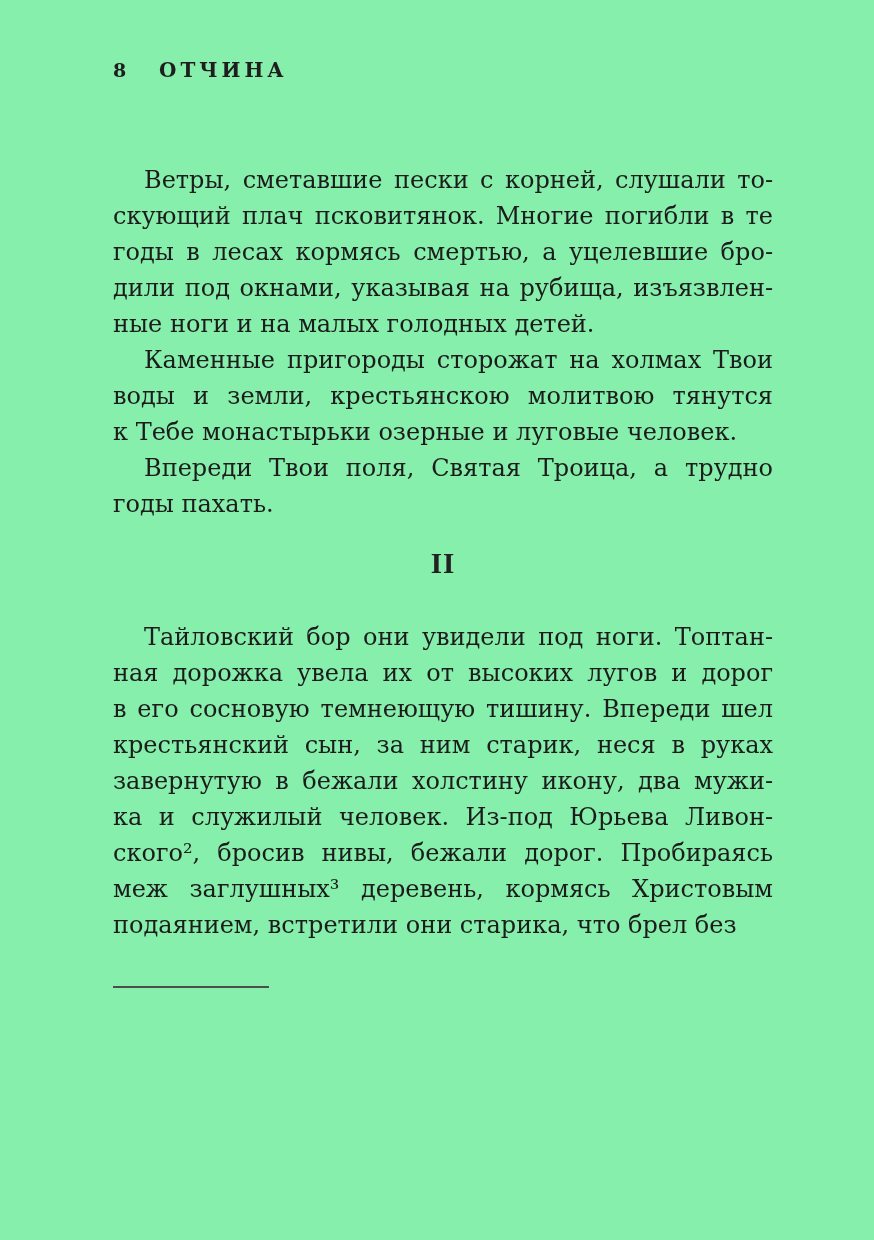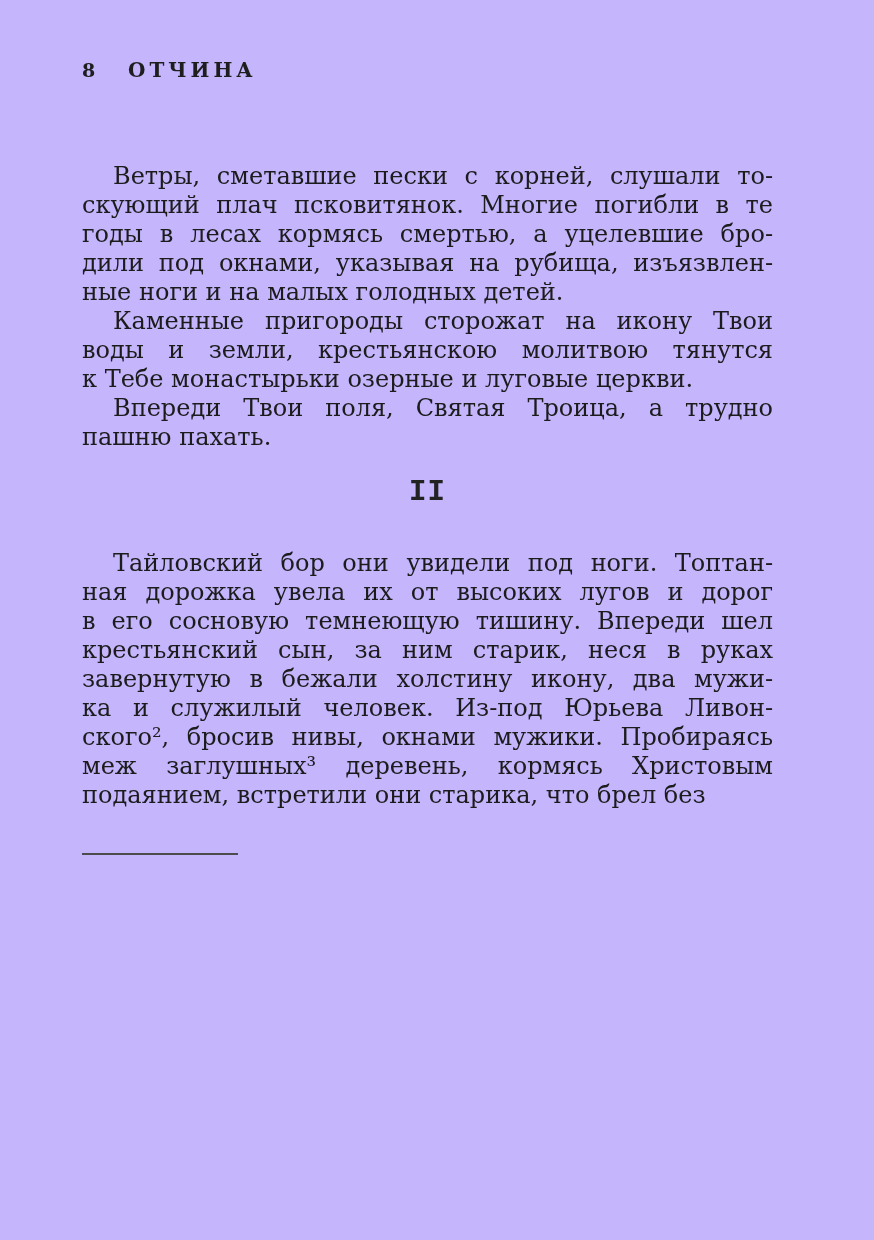--- a/index.html
+++ b/index.html
@@ -1,22 +1,22 @@
 <!DOCTYPE html>
 <html><head>
 <meta charset="utf-8">
 <style>
   html, body { margin: 0; padding: 0; background: #ffffff; }
   .page {
     position: relative;
     width: 874px;
     height: 1240px;
     box-sizing: border-box;
-    background: #c4b5fd;
-    padding: 58px 101px 0 82px;
+    background: #86efac;
+    padding: 58px 101px 0 113px;
     overflow: hidden;
   }
   
   .page-header {
     font-family: "DejaVu Serif", serif;
     font-weight: bold;
     color: #1e1e1e;
     height: 24px;
     white-space: nowrap;
   }
@@ -33,31 +33,31 @@
   
   .page-body {
     margin-top: 80px;
     font-family: "DejaVu Serif", serif;
     font-size: 24px;
     color: #1c1c1c;
   }
   .para { margin: 0; }
   .line {
     display: block;
-    line-height: 29px;
+    line-height: 36px;
     text-align: justify;
     text-align-last: justify;
     white-space: normal;
   }
   .line.first { text-indent: 31px; }
   .line.last { text-align-last: left; }
   .section-heading {
     margin: 26px 0 41px 0;
     text-align: center;
-    font-family: Liberation Mono, monospace;
+    font-family: Liberation Serif, serif;
     font-size: 29px;
     font-weight: 600;
     letter-spacing: 1px;
     color: #222222;
     line-height: 30px;
   }
   
   .footnotes {
     margin-top: 43px;
   }
@@ -82,40 +82,40 @@
     <p class="para">
       <span class="line first">Ветры, сметавшие пески с корней, слушали то-</span>
       <span class="line">скующий плач псковитянок. Многие погибли в те</span>
       <span class="line">годы в лесах кормясь смертью, а уцелевшие бро-</span>
       <span class="line">дили под окнами, указывая на рубища, изъязвлен-</span>
       <span class="line last">ные ноги и на малых голодных детей.</span>
     </p>
 
 
     <p class="para">
-      <span class="line first">Каменные пригороды сторожат на икону Твои</span>
+      <span class="line first">Каменные пригороды сторожат на холмах Твои</span>
       <span class="line">воды и земли, крестьянскою молитвою тянутся</span>
-      <span class="line last">к Тебе монастырьки озерные и луговые церкви.</span>
+      <span class="line last">к Тебе монастырьки озерные и луговые человек.</span>
     </p>
 
     <p class="para">
       <span class="line first">Впереди Твои поля, Святая Троица, а трудно</span>
-      <span class="line last">пашню пахать.</span>
+      <span class="line last">годы пахать.</span>
     </p>
 
     <h2 class="section-heading">II</h2>
 
     <p class="para">
       <span class="line first">Тайловский бор они увидели под ноги. Топтан-</span>
       <span class="line">ная дорожка увела их от высоких лугов и дорог</span>
       <span class="line">в его сосновую темнеющую тишину. Впереди шел</span>
       <span class="line">крестьянский сын, за ним старик, неся в руках</span>
       <span class="line">завернутую в бежали холстину икону, два мужи-</span>
       <span class="line">ка и служилый человек. Из-под Юрьева Ливон-</span>
-      <span class="line">ского², бросив нивы, окнами мужики. Пробираясь</span>
+      <span class="line">ского², бросив нивы, бежали дорог. Пробираясь</span>
       <span class="line">меж заглушных³ деревень, кормясь Христовым</span>
       <span class="line last">подаянием, встретили они старика, что брел без</span>
     </p>
 
   </main>
 
   <footer class="footnotes">
     <hr class="fn-separator">
 
   </footer>

